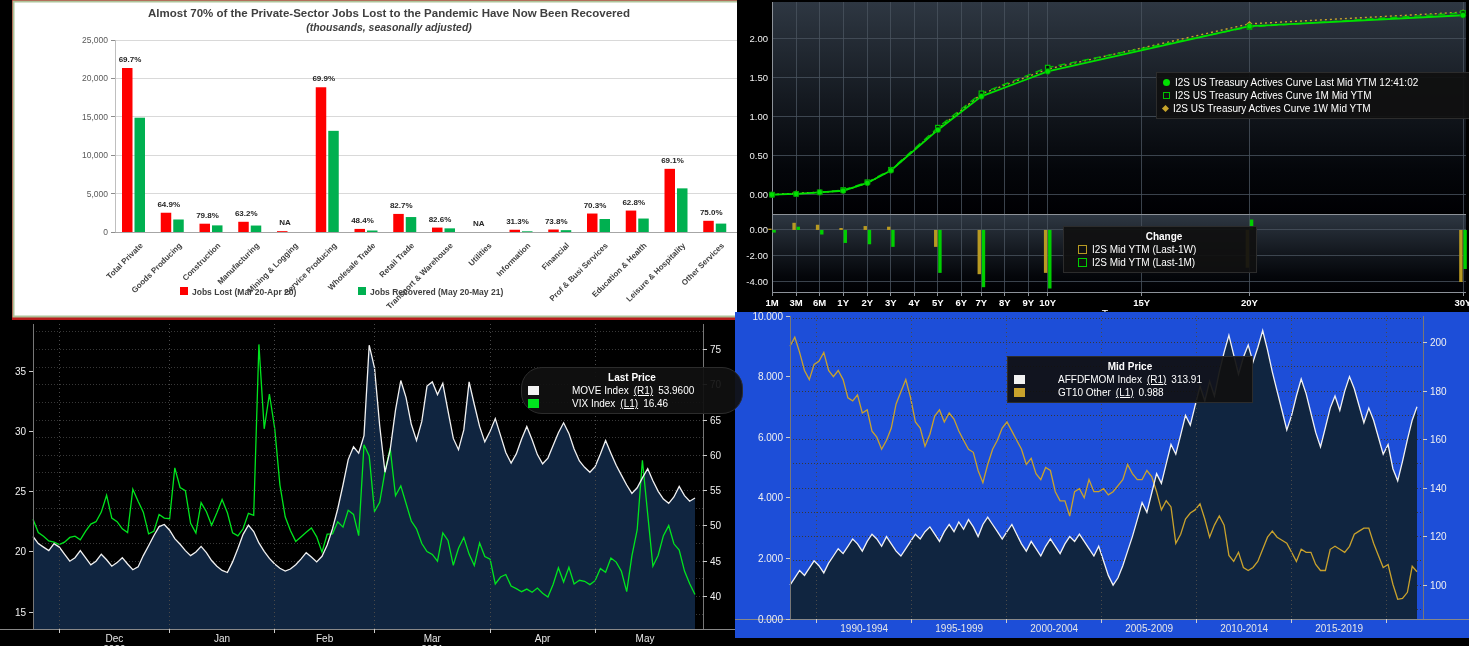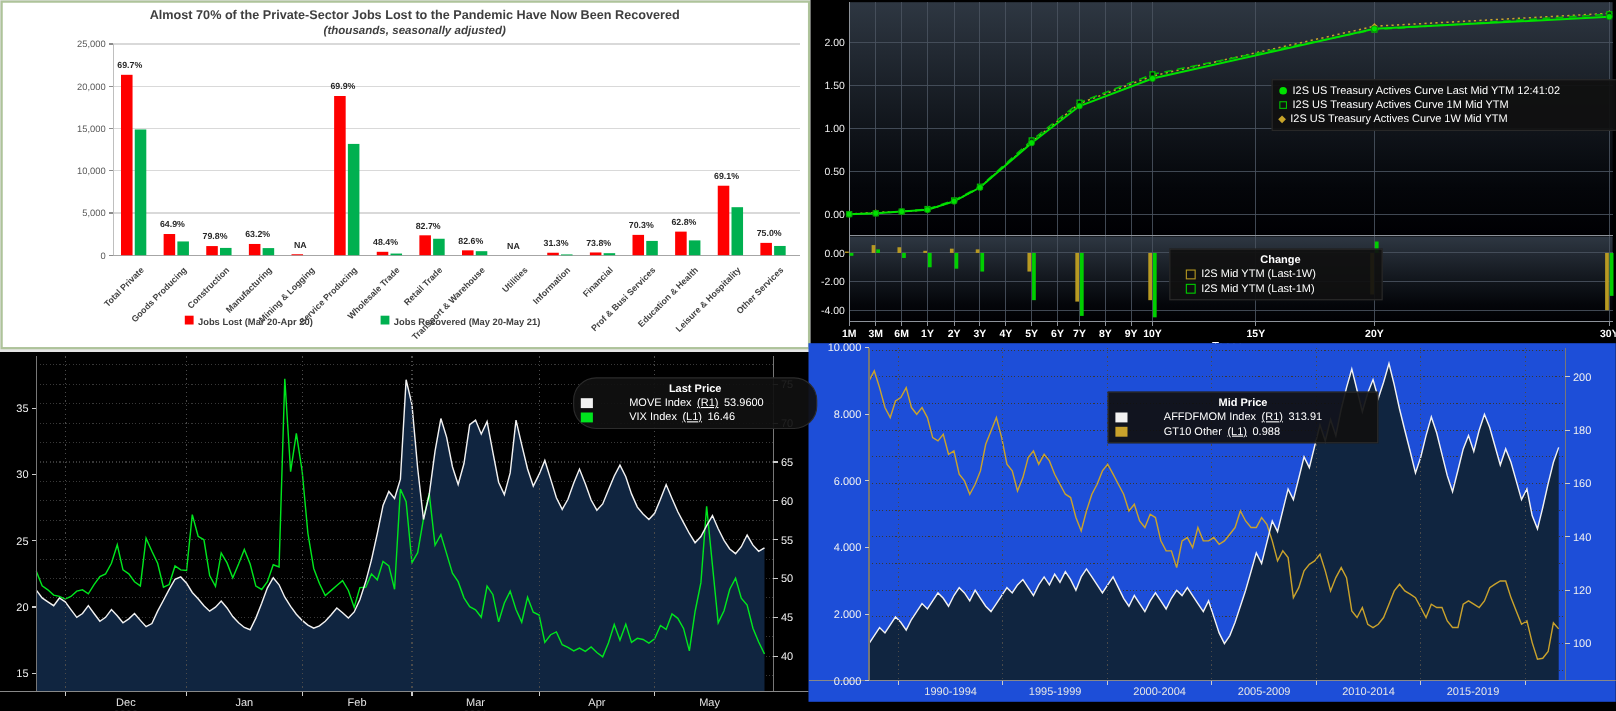--- a/index.html
+++ b/index.html
@@ -19,21 +19,21 @@
   .mk-swo{width:7px;height:7px;border:1px solid;background:transparent;}
   .lg-name{flex:0 0 auto;padding-left:28px;}
   .lg-axis{flex:0 0 auto;text-decoration:underline;}
   .lg-val{flex:1 1 auto;text-align:left;}
 </style>
 </head>
 <body>
 
 <div id="app">
 
-  <section class="panel" style="left:0;top:0;width:737px;height:320px;background:#e5e5e5;">
+  <section class="panel" style="left:12px;top:0;width:737px;height:320px;background:#b91c1c;">
     <svg id="svg-jobs" width="737" height="320">
         <rect x="1.5" y="1.5" width="734" height="315" fill="#ffffff" stroke="#aec39a" stroke-width="2"></rect>
         <text x="377" y="17" text-anchor="middle" font-size="11.5" font-weight="bold" fill="#3f3f3f">Almost 70% of the Private-Sector Jobs Lost to the Pandemic Have Now Been Recovered</text>
         <text x="377" y="31" text-anchor="middle" font-size="10.5" font-weight="bold" font-style="italic" fill="#3f3f3f">(thousands, seasonally adjusted)</text>
         <g>
           <line x1="103" y1="232" x2="727" y2="232" stroke="#a6a6a6" stroke-width="1" shape-rendering="crispEdges"></line>
           <line x1="99" y1="232" x2="103" y2="232" stroke="#8c8c8c" shape-rendering="crispEdges"></line>
           <text x="96" y="235" text-anchor="end" font-size="8.5" fill="#595959">0</text>
           <line x1="103" y1="193.6" x2="727" y2="193.6" stroke="#d9d9d9" stroke-width="1" shape-rendering="crispEdges"></line>
           <line x1="99" y1="193.6" x2="103" y2="193.6" stroke="#8c8c8c" shape-rendering="crispEdges"></line>
@@ -390,21 +390,21 @@
           <text x="222.12197200000003" y="322" text-anchor="middle" font-size="10" fill="#e6e6e6">Jan</text>
           <text x="324.59338" y="322" text-anchor="middle" font-size="10" fill="#e6e6e6">Feb</text>
           <text x="432.29427200000003" y="322" text-anchor="middle" font-size="10" fill="#e6e6e6">Mar</text>
           <text x="542.609906" y="322" text-anchor="middle" font-size="10" fill="#e6e6e6">Apr</text>
           <text x="645.048216" y="322" text-anchor="middle" font-size="10" fill="#e6e6e6">May</text>
           <text x="114.42108" y="333" text-anchor="middle" font-size="10" fill="#e6e6e6">2020</text>
           <text x="432.29427200000003" y="333" text-anchor="middle" font-size="10" fill="#e6e6e6">2021</text>
         </g>
       </svg>
 
-    <div class="legend" style="left:521px;top:23px;width:208px;border-radius:21px;">
+    <div class="legend" style="left:521px;top:47px;width:208px;border-radius:21px;">
       <div class="lg-title">Last Price</div>
       <div class="lg-row">
         <span class="mk mk-sw" style="background: rgb(242, 242, 242);"></span>
         <span class="lg-name">MOVE Index</span>
         <span class="lg-axis">(R1)</span>
         <span class="lg-val">53.9600</span>
       </div>
       <div class="lg-row">
         <span class="mk mk-sw" style="background: rgb(0, 229, 30);"></span>
         <span class="lg-name">VIX Index</span>

